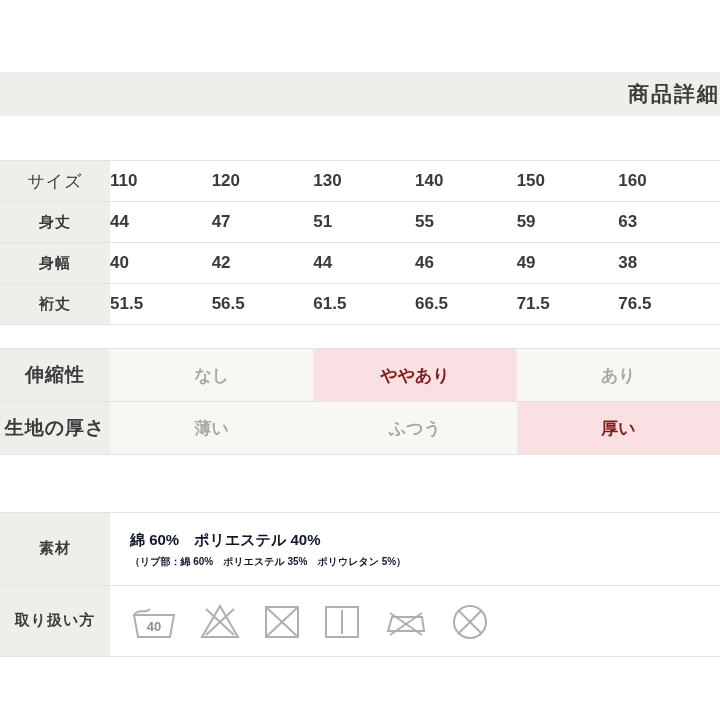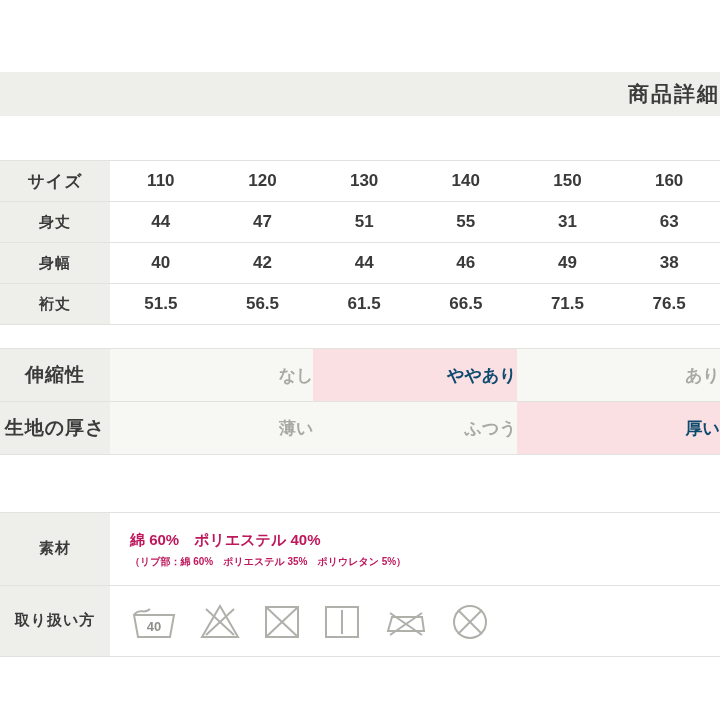--- a/index.html
+++ b/index.html
@@ -54,73 +54,73 @@
   
   .size-table {
     position: absolute;
     left: 0;
     top: 160px;
     width: 720px;
   }
   .size-table td {
     height: 40px;
     border-bottom: 1px solid #e2e2de;
-    text-align: center;
+    text-align: left;
     font-size: 17px;
     color: #3a3a3a;
   }
   .size-table tr:first-child td {
     border-top: 1px solid #e2e2de;
   }
   .size-table .rowhead {
     background: #eeeeea;
     width: 110px;
     text-align: center;
     font-size: 15px;
     letter-spacing: 1px;
     color: #3b3b3b;
   }
   .size-table .hdr td {
     font-size: 17px;
     font-weight: bold;
   }
   .size-table .hdr .rowhead {
-    font-weight: bold;
+    font-weight: normal;
   }
 
   
   .prop-table {
     position: absolute;
     left: 0;
     top: 348px;
     width: 720px;
   }
   .prop-table tr td {
     height: 52px;
     border-top: 1px solid #e2e2de;
     border-bottom: 1px solid #e2e2de;
-    text-align: right;
+    text-align: center;
     font-size: 17px;
     color: #a9a9a4;
   }
   .prop-table .rowhead {
     background: #eeeeea;
     width: 110px;
     font-size: 19px;
     letter-spacing: 1px;
     color: #3b3b3b;
     text-align: center;
   }
   .prop-table .opt {
     width: 203px;
     background: #f7f7f4;
   }
   .prop-table .opt.active {
     background: #fadfe3;
-    color: #0c4a6e;
+    color: #7f1d1d;
     font-weight: bold;
   }
 
   
   .info-table {
     position: absolute;
     left: 0;
     top: 492px;
     width: 720px;
     margin-top: 20px;
@@ -135,21 +135,21 @@
     width: 110px;
     text-align: center;
     font-size: 15px;
     letter-spacing: 1px;
     color: #3b3b3b;
   }
   .info-table .material-cell {
     padding: 14px 0 14px 20px;
     font-size: 15px;
     line-height: 1.75;
-    color: #be185d;
+    color: #0f172a;
     text-align: left;
   }
   .info-table .material-sub {
     font-size: 10px;
   }
   .info-table .care-cell {
     height: 70px;
     padding-left: 20px;
   }
   .care-icons {
@@ -180,21 +180,21 @@
         <td>140</td>
         <td>150</td>
         <td>160</td>
       </tr>
       <tr>
         <td class="rowhead">身丈</td>
         <td>44</td>
         <td>47</td>
         <td>51</td>
         <td>55</td>
-        <td>31</td>
+        <td>59</td>
         <td>63</td>
       </tr>
       <tr>
         <td class="rowhead">身幅</td>
         <td>40</td>
         <td>42</td>
         <td>44</td>
         <td>46</td>
         <td>49</td>
         <td>38</td>

